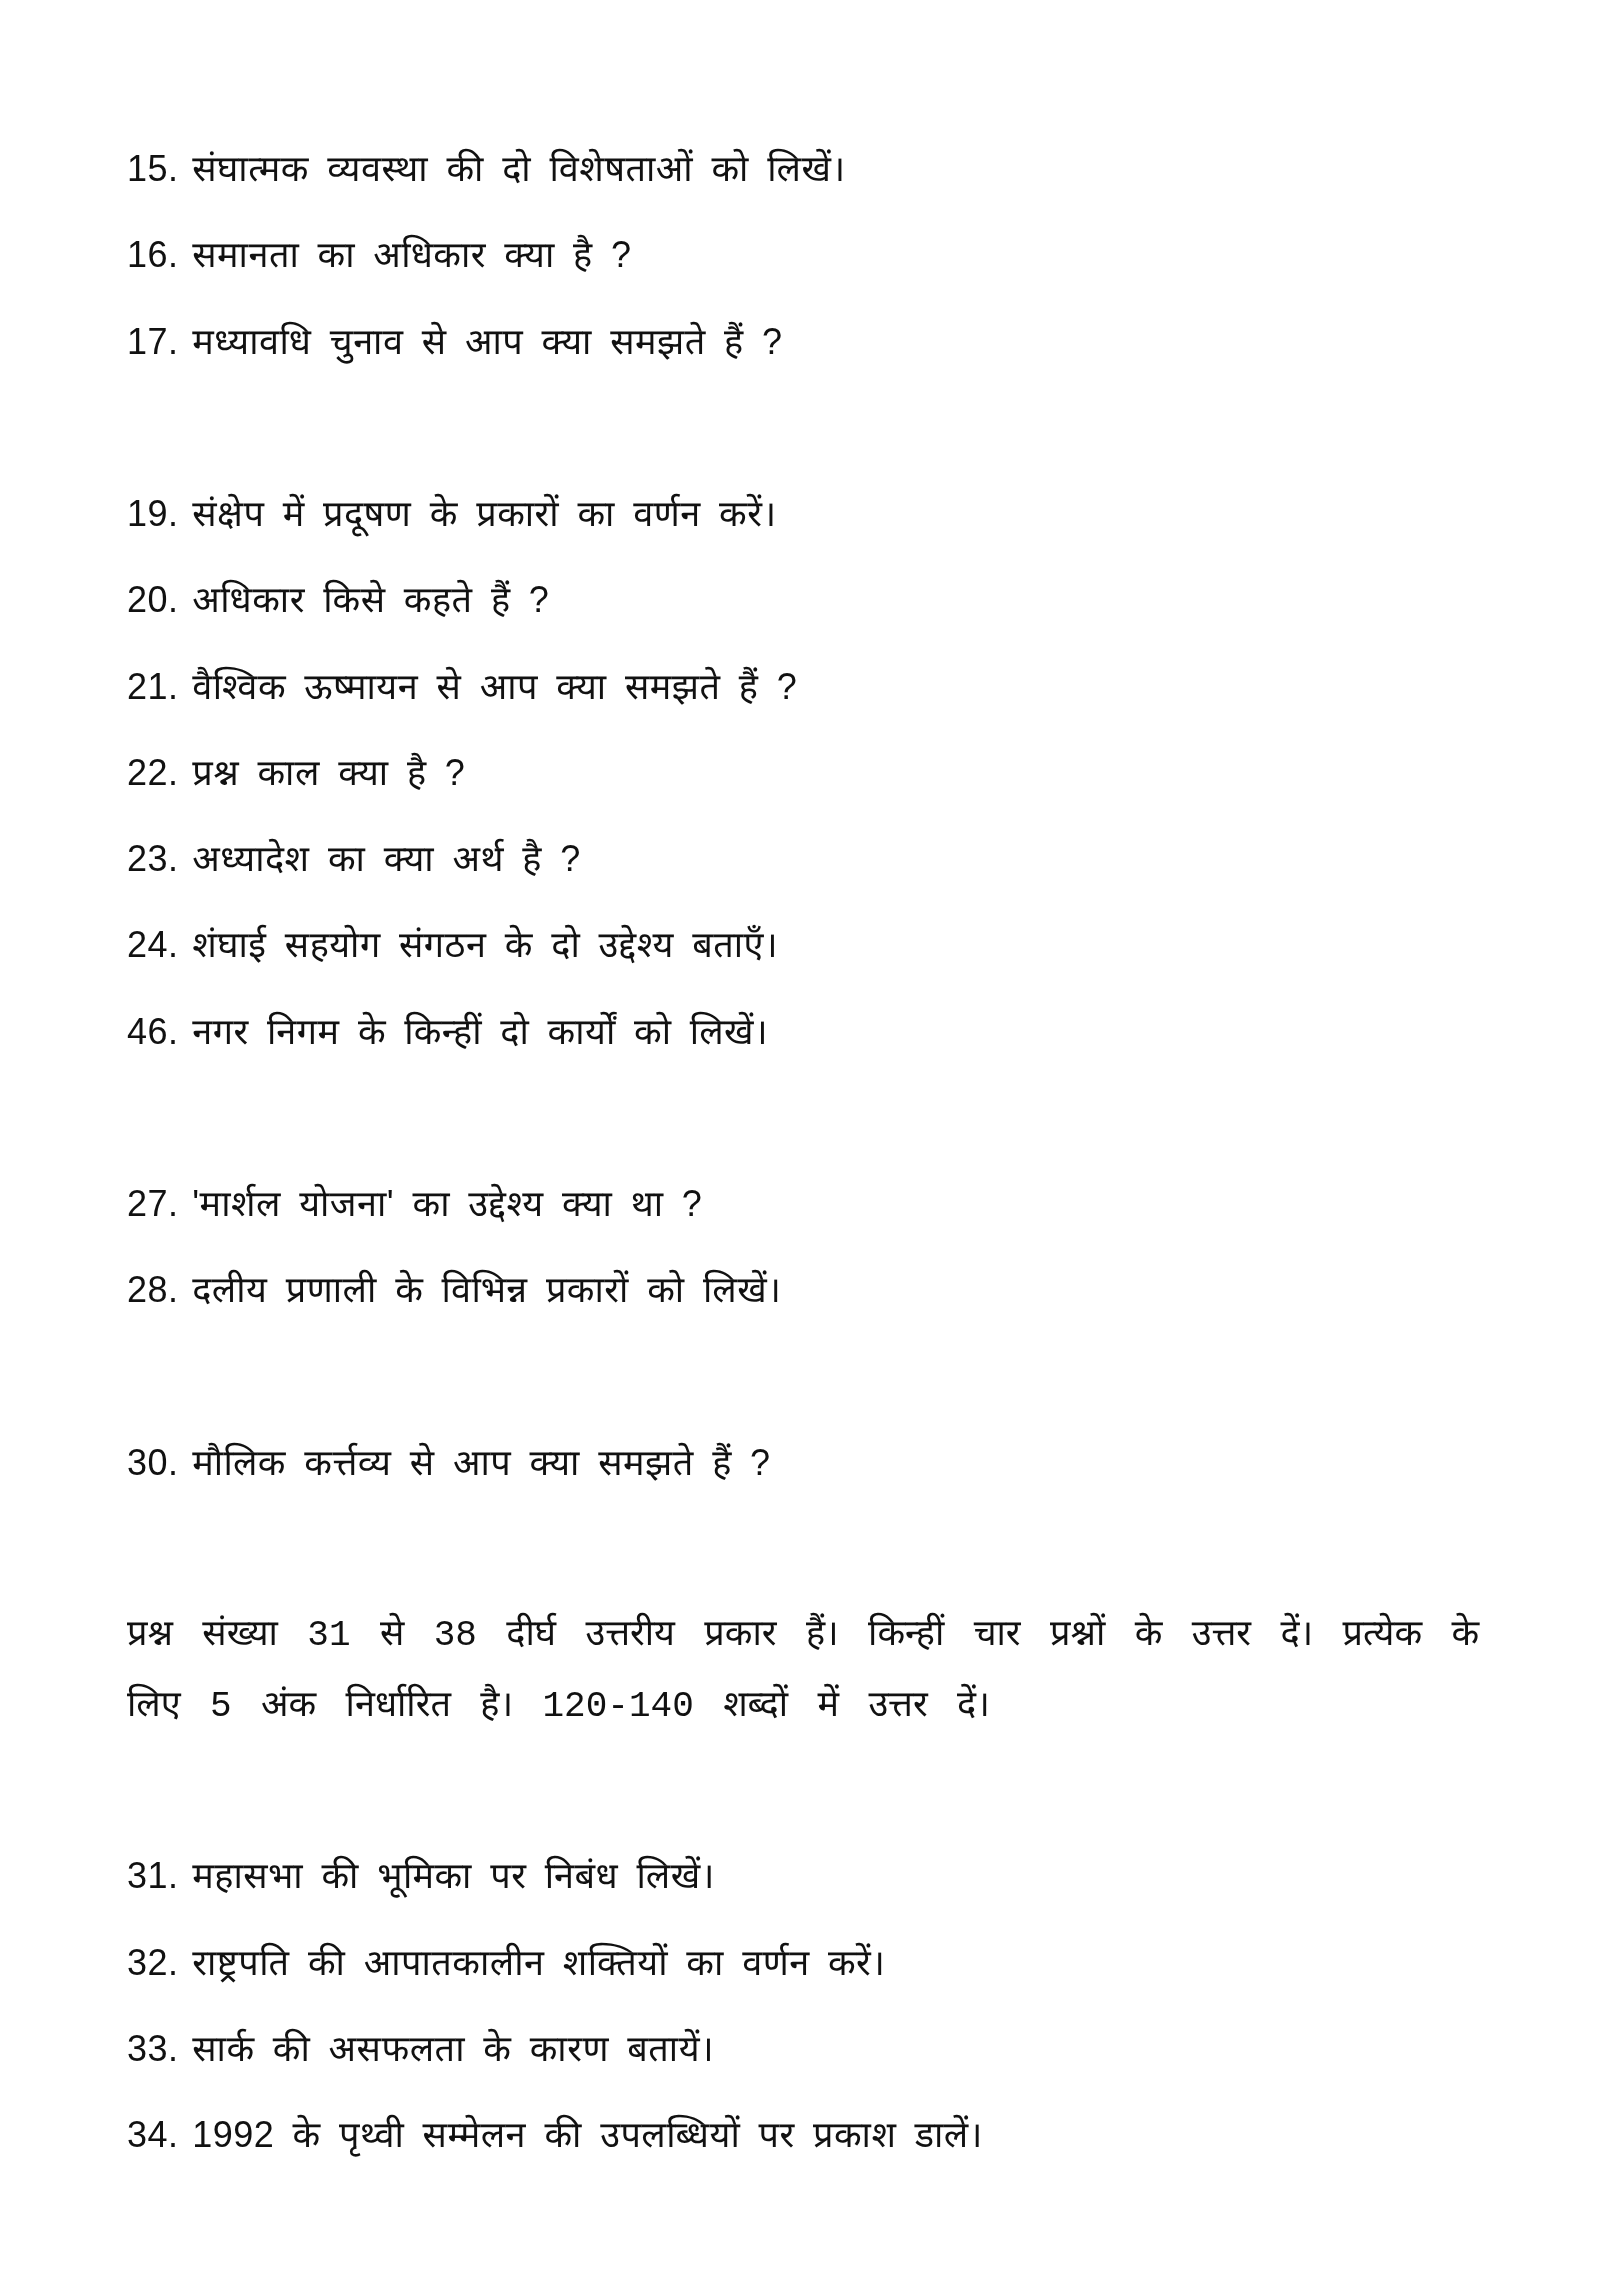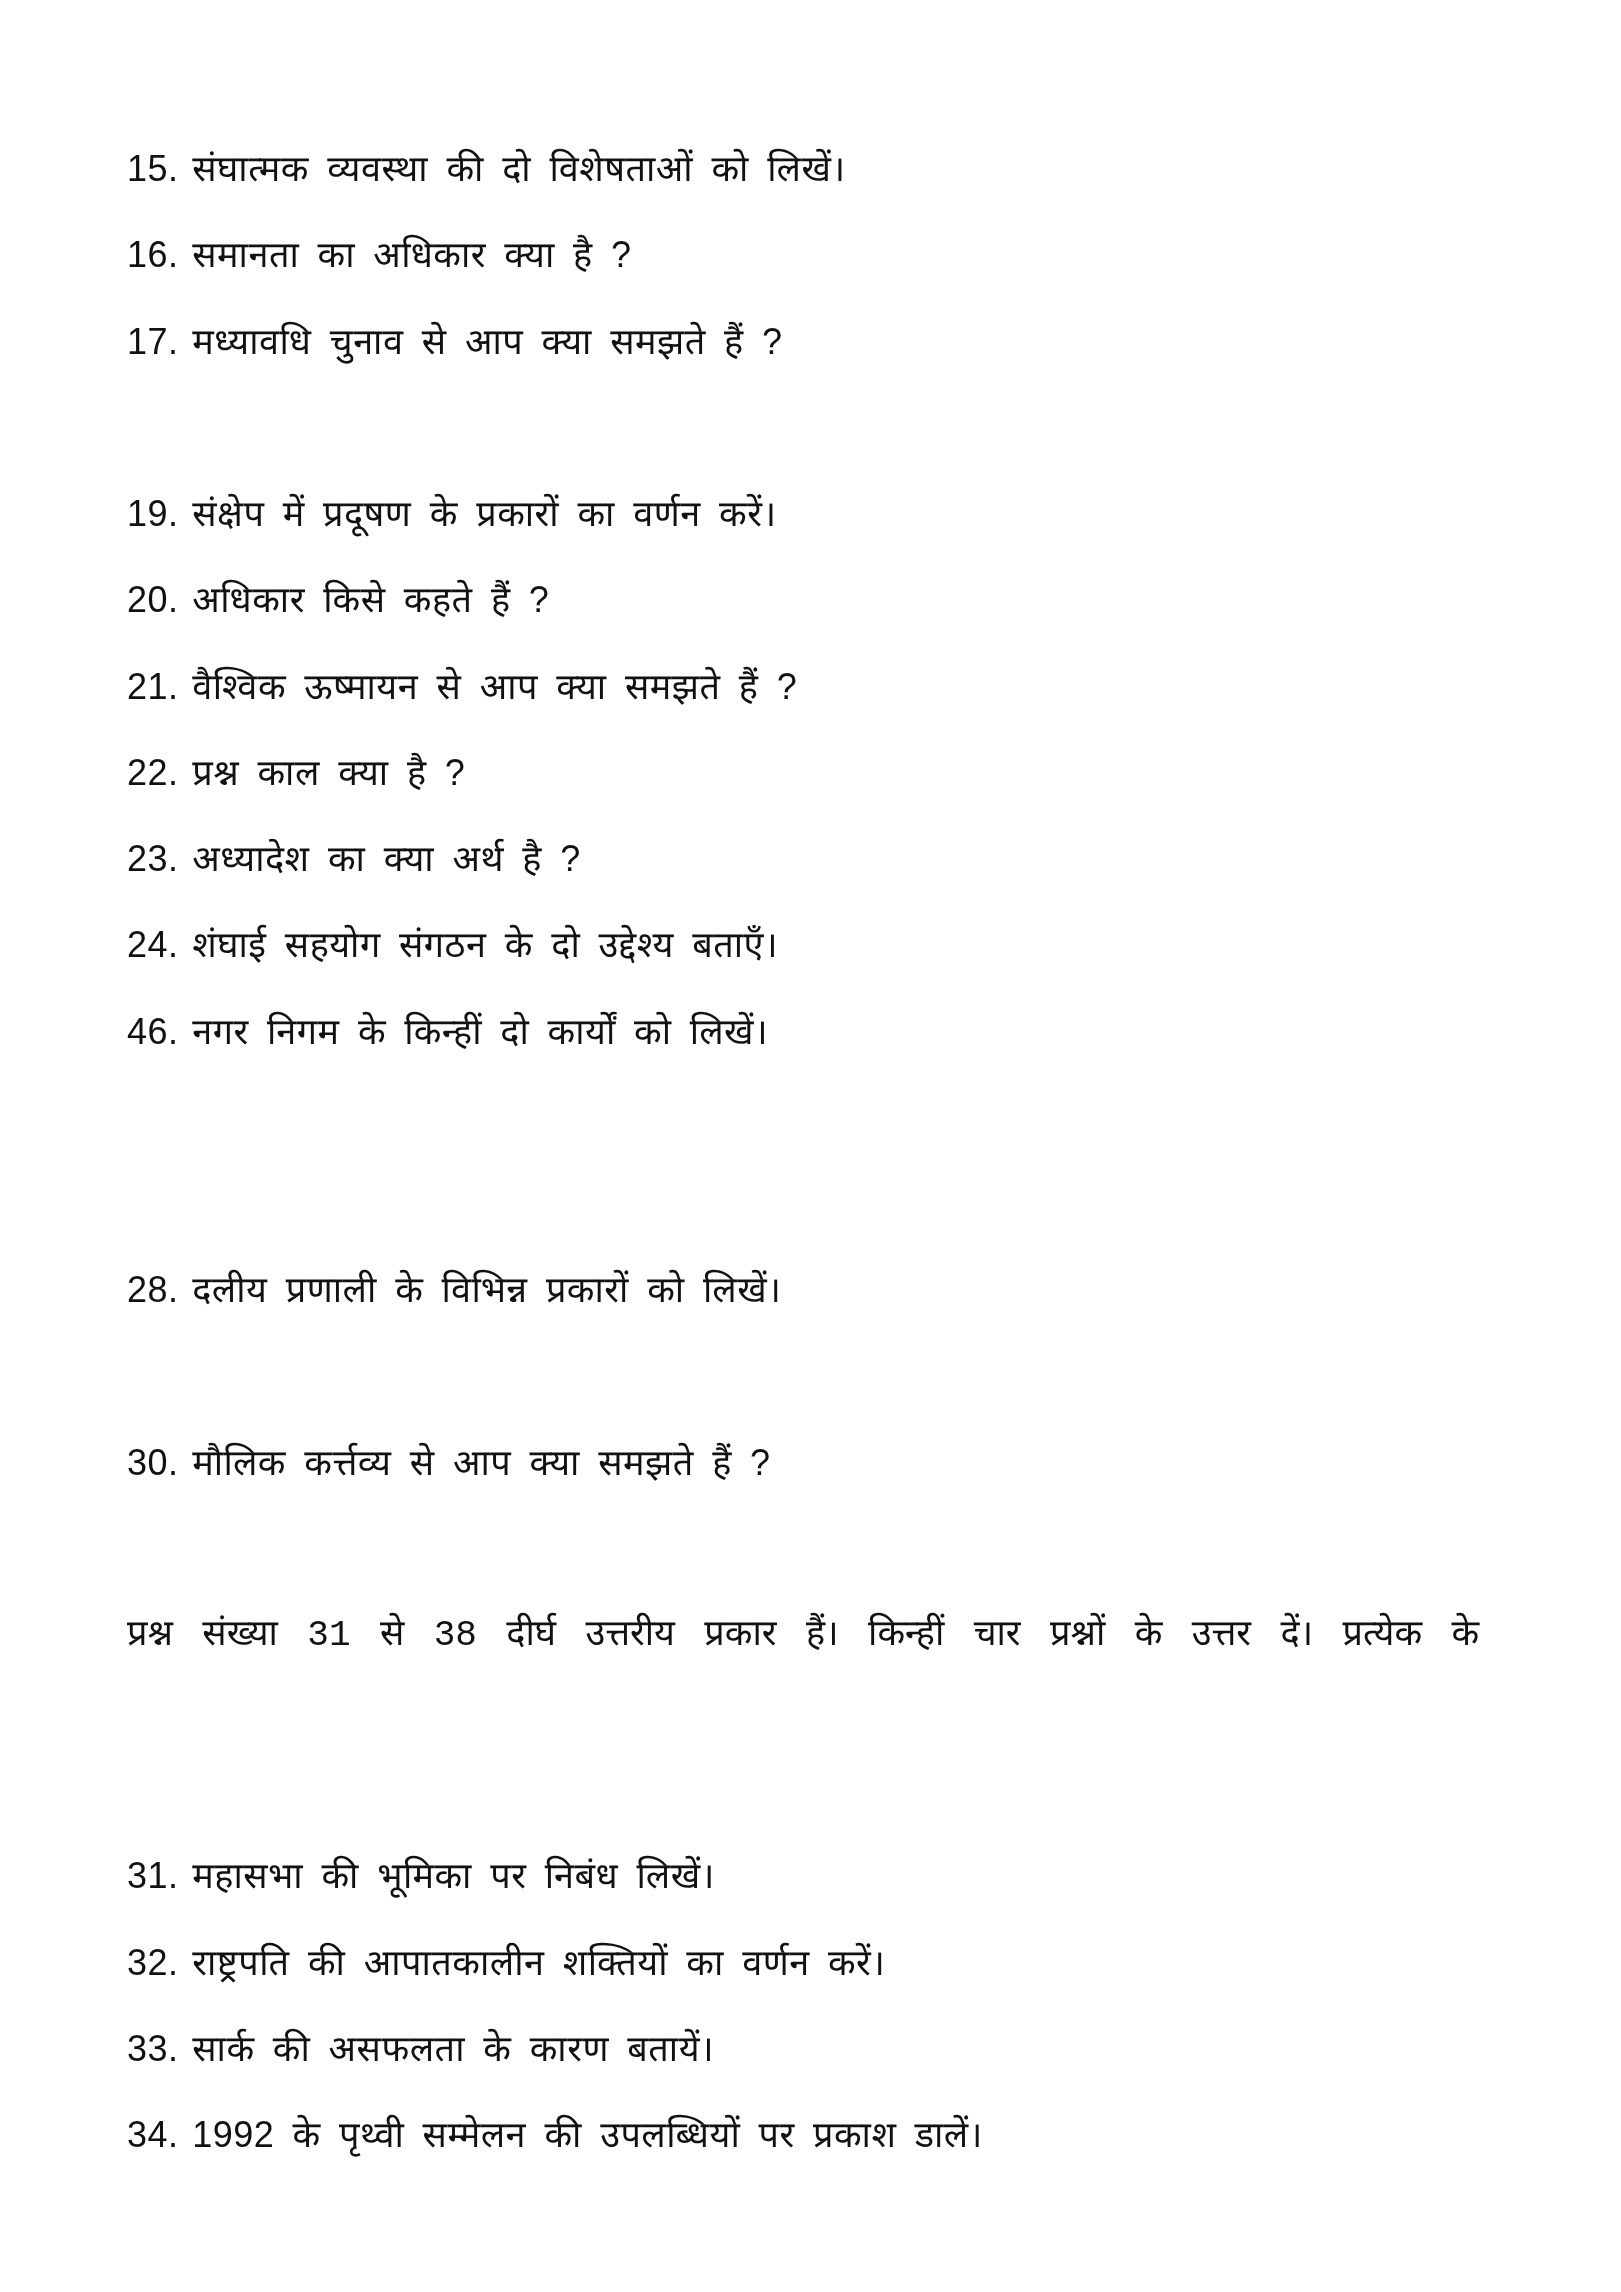--- a/index.html
+++ b/index.html
@@ -50,25 +50,27 @@
   <div class="q" style="top:145px"><span class="num">15.</span><span class="text">संघात्मक व्यवस्था की दो विशेषताओं को लिखें।</span></div>
   <div class="q" style="top:231px"><span class="num">16.</span><span class="text">समानता का अधिकार क्या है ?</span></div>
   <div class="q" style="top:318px"><span class="num">17.</span><span class="text">मध्यावधि चुनाव से आप क्या समझते हैं ?</span></div>
   <div class="q" style="top:490px"><span class="num">19.</span><span class="text">संक्षेप में प्रदूषण के प्रकारों का वर्णन करें।</span></div>
   <div class="q" style="top:576px"><span class="num">20.</span><span class="text">अधिकार किसे कहते हैं ?</span></div>
   <div class="q" style="top:663px"><span class="num">21.</span><span class="text">वैश्विक ऊष्मायन से आप क्या समझते हैं ?</span></div>
   <div class="q" style="top:749px"><span class="num">22.</span><span class="text">प्रश्न काल क्या है ?</span></div>
   <div class="q" style="top:835px"><span class="num">23.</span><span class="text">अध्यादेश का क्या अर्थ है ?</span></div>
   <div class="q" style="top:921px"><span class="num">24.</span><span class="text">शंघाई सहयोग संगठन के दो उद्देश्य बताएँ।</span></div>
   <div class="q" style="top:1008px"><span class="num">46.</span><span class="text">नगर निगम के किन्हीं दो कार्यों को लिखें।</span></div>
+  <div class="q" style="top:1180px"><span class="num">27.</span><span class="text">'मार्शल योजना' का उद्देश्य क्या था ?</span></div>
   <div class="q" style="top:1266px"><span class="num">28.</span><span class="text">दलीय प्रणाली के विभिन्न प्रकारों को लिखें।</span></div>
   <div class="q" style="top:1439px"><span class="num">30.</span><span class="text">मौलिक कर्त्तव्य से आप क्या समझते हैं ?</span></div>
 
   <div class="instr" style="top:1600px">
     <span>प्रश्न संख्या 31 से 38 दीर्घ उत्तरीय प्रकार हैं। किन्हीं चार प्रश्नों के उत्तर दें। प्रत्येक के</span>
+    <span>लिए 5 अंक निर्धारित है। 120-140 शब्दों में उत्तर दें।</span>
   </div>
 
   <div class="q" style="top:1852px"><span class="num">31.</span><span class="text">महासभा की भूमिका पर निबंध लिखें।</span></div>
   <div class="q" style="top:1939px"><span class="num">32.</span><span class="text">राष्ट्रपति की आपातकालीन शक्तियों का वर्णन करें।</span></div>
   <div class="q" style="top:2025px"><span class="num">33.</span><span class="text">सार्क की असफलता के कारण बतायें।</span></div>
   <div class="q" style="top:2111px"><span class="num">34.</span><span class="text">1992 के पृथ्वी सम्मेलन की उपलब्धियों पर प्रकाश डालें।</span></div>
 
 </div>
 
 

